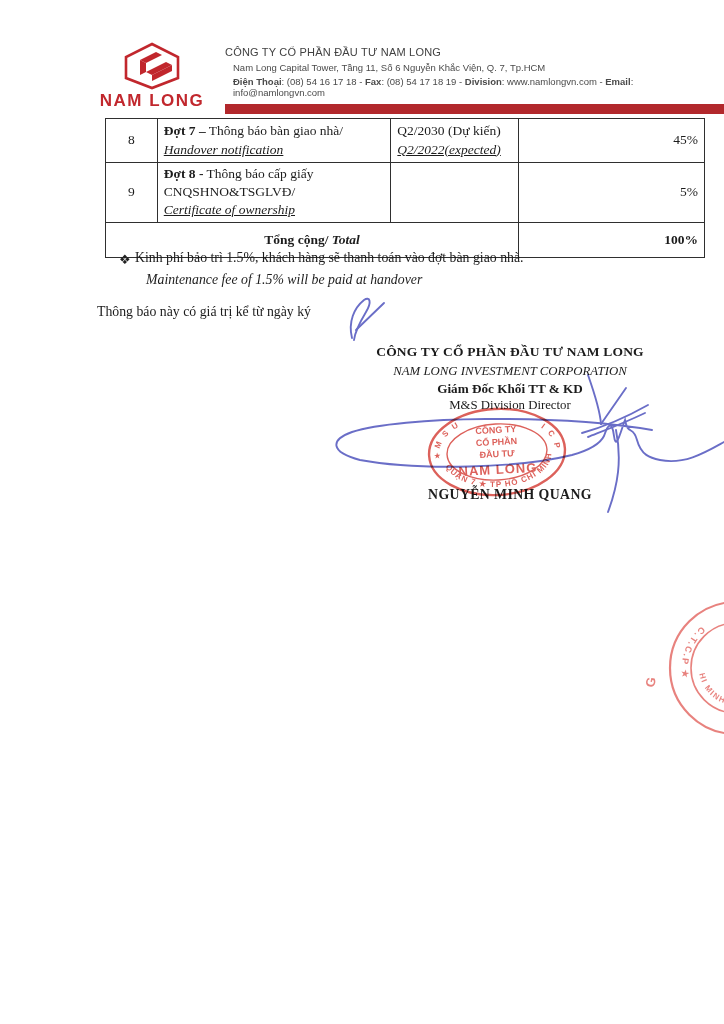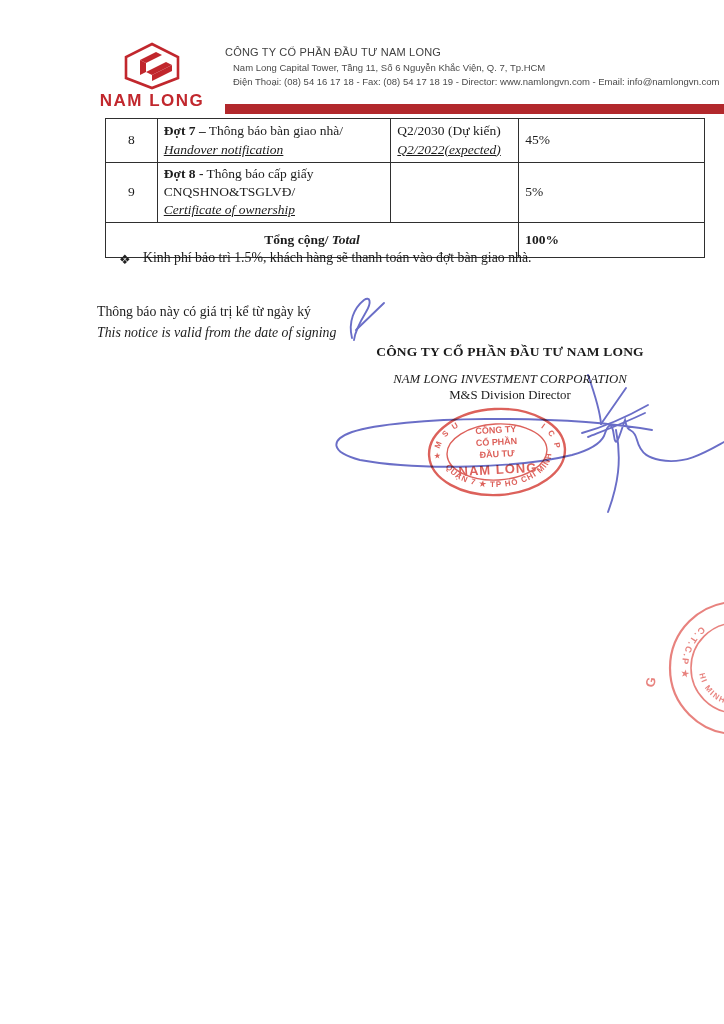--- a/index.html
+++ b/index.html
@@ -10,47 +10,47 @@
   }
   
   .logo-wrap{position:absolute;left:92px;top:42px;width:120px;text-align:center;}
   .logo-svg{display:block;margin:0 auto;width:64px;height:48px;}
   .brand{font-family:"Liberation Sans",sans-serif;font-weight:800;font-size:17px;
          letter-spacing:1.5px;color:#c1272d;margin-top:1px;}
   .hdr-info{position:absolute;left:225px;top:46px;width:495px;
             font-family:"Liberation Sans",sans-serif;color:#414141;}
   .hdr-name{font-size:11px;letter-spacing:.2px;}
   .hdr-line{font-size:9.5px;margin-top:3.5px;color:#4a4a4a;padding-left:8px;}
-  .hdr-line b{font-weight:400;}
+  .hdr-line b{font-weight:700;}
   .hdr-bar{position:absolute;left:225px;top:104px;width:499px;height:10px;background:#b2282c;}
   
   table.pay{position:absolute;left:105px;top:118px;width:600px;border-collapse:collapse;
             font-size:13.5px;line-height:1.35;}
   table.pay td{border:1.4px solid #2f2f2f;vertical-align:middle;padding:2px 6px;}
   td.c-no{width:45px;text-align:center;}
   td.c-desc{width:238px;padding-left:9px;}
   td.c-date{width:117px;padding-left:7px;}
-  td.c-pct{width:200px;text-align:left;}
+  td.c-pct{width:200px;text-align:right;}
   .it{font-style:italic;text-decoration:underline;}
   .bd{font-weight:700;}
   .bdit{font-weight:700;font-style:italic;}
   tr.r8 td{height:39px;}
   tr.r9 td{height:54px;margin-left:38px;}
   tr.rt td{height:30px;font-family:Liberation Serif, serif;}
   td.t-label{text-align:center;font-weight:700;}
   
   .note-bullet{position:absolute;left:119px;top:252px;font-size:13px;color:#222;}
-  .note-vn{position:absolute;left:143px;top:250px;width:470px;font-size:13.8px;}
+  .note-vn{position:absolute;left:135px;top:250px;width:470px;font-size:13.8px;}
   .note-en{position:absolute;left:146px;top:272px;width:470px;font-size:13.8px;font-style:italic;}
   .valid-vn{position:absolute;left:97px;top:304px;font-size:13.8px;}
   .valid-en{position:absolute;left:97px;top:325px;font-size:13.8px;font-style:italic;}
   
   .sig-block{position:absolute;left:340px;top:344px;width:340px;text-align:center;z-index:1;}
   .sig-co{font-size:13.5px;font-weight:700;letter-spacing:.2px;}
-  .sig-co-en{font-size:12.8px;font-style:italic;margin-top:12px;text-align:center;}
+  .sig-co-en{font-size:12.8px;font-style:italic;margin-top:4px;text-align:center;}
   .sig-title{font-size:13.2px;font-weight:700;margin-top:2px;}
   .sig-title-en{font-size:12.8px;margin-top:1px;}
   .sig-name{position:absolute;left:340px;top:487px;width:340px;text-align:center;
             font-size:13.8px;font-weight:700;letter-spacing:.4px;z-index:1;}
   
   .stamp-svg{position:absolute;left:424px;top:406px;z-index:2;opacity:.88;
              mix-blend-mode:multiply;transform:rotate(-3deg);}
   .ink-svg{position:absolute;left:320px;top:290px;z-index:3;mix-blend-mode:multiply;}
   .edge-stamp-svg{position:absolute;left:624px;top:598px;z-index:2;opacity:.8;
                   mix-blend-mode:multiply;}
@@ -68,21 +68,21 @@
       <polygon points="20,18 26,21 26,30 20,33" fill="#c1272d"></polygon>
       <polygon points="26,30 46,20 52,23 32,33" fill="#c1272d"></polygon>
       <polygon points="32,33 52,23 52,29 32,39" fill="#c1272d"></polygon>
     </svg>
     <div class="brand">NAM LONG</div>
   </div>
 
   <div class="hdr-info">
     <div class="hdr-name">CÔNG TY CỔ PHẦN ĐẦU TƯ NAM LONG</div>
     <div class="hdr-line">Nam Long Capital Tower, Tầng 11, Số 6 Nguyễn Khắc Viện, Q. 7, Tp.HCM</div>
-    <div class="hdr-line"><b>Điện Thoại</b><span>: (08) 54 16 17 18 - </span><b>Fax</b><span>: (08) 54 17 18 19 - </span><b>Director</b><span>: www.namlongvn.com - </span><b>Email</b><span>: info@namlongvn.com</span></div>
+    <div class="hdr-line"><b>Điện Thoại</b><span>: (08) 54 16 17 18 - </span><b>Fax</b><span>: (08) 54 17 18 19 - </span><b>Division</b><span>: www.namlongvn.com - </span><b>Email</b><span>: info@namlongvn.com</span></div>
   </div>
   <div class="hdr-bar"></div>
 
   <table class="pay">
     <tbody>
       <tr class="r8">
         <td class="c-no">8</td>
         <td class="c-desc">
           <span class="bd">Đợt 7 –</span><span> Thông báo bàn giao nhà/</span>
           <div class="it">Handover notification</div>
@@ -109,28 +109,30 @@
           <span class="bd">Tổng cộng/</span>
           <span class="bdit">Total</span>
         </td>
         <td class="c-pct bd">100%</td>
       </tr>
     </tbody>
   </table>
 
   <span class="note-bullet">❖</span>
   <div class="note-vn">Kinh phí bảo trì 1.5%, khách hàng sẽ thanh toán vào đợt bàn giao nhà.</div>
+  <div class="note-en">Maintenance fee of 1.5% will be paid at handover</div>
   <div class="valid-vn">Thông báo này có giá trị kể từ ngày ký</div>
-  <div class="valid-en">This notice is valid from the date of signing</div>
 
   <div class="sig-block">
     <div class="sig-co">CÔNG TY CỔ PHẦN ĐẦU TƯ NAM LONG</div>
     <div class="sig-co-en">NAM LONG INVESTMENT CORPORATION</div>
+    <div class="sig-title">Giám Đốc Khối TT &amp; KD</div>
     <div class="sig-title-en">M&amp;S Division Director</div>
   </div>
+  <div class="sig-name">NGUYỄN MINH QUANG</div>
 
   <svg class="stamp-svg" width="146" height="92" viewBox="0 0 146 92">
     <defs>
       <path id="arcTop" d="M 15 46 A 58 35 0 1 1 131 46" fill="none"></path>
       <path id="arcBottom" d="M 19 50 A 54 31 0 0 0 127 50" fill="none"></path>
     </defs>
     <g stroke="#d84b44" fill="none">
       <ellipse cx="73" cy="46" rx="68" ry="43" stroke-width="2.4"></ellipse>
       <ellipse cx="73" cy="46" rx="50" ry="28" stroke-width="1.4"></ellipse>
     </g>

